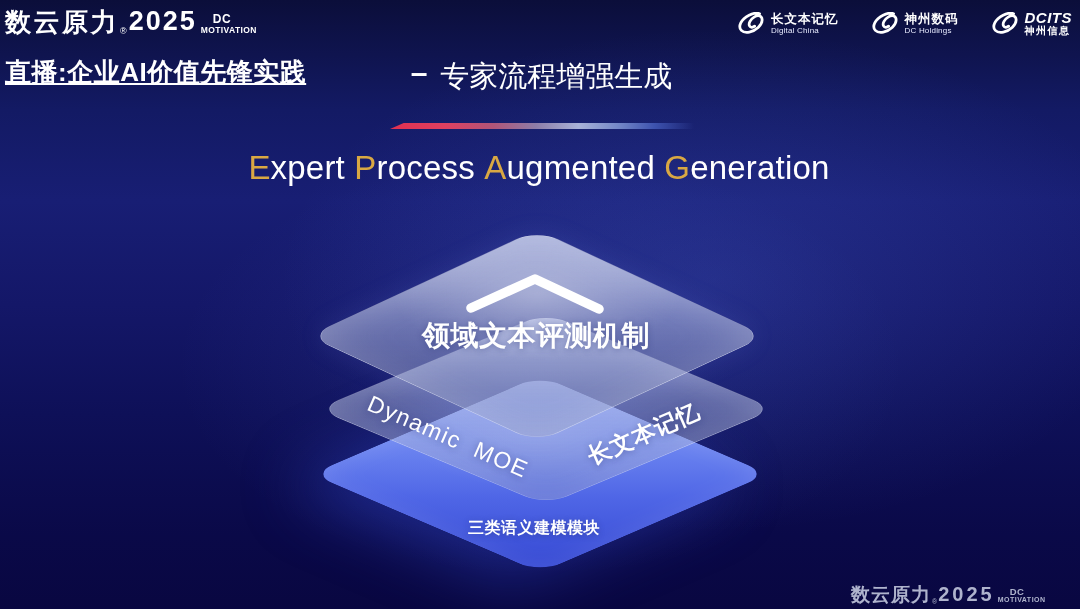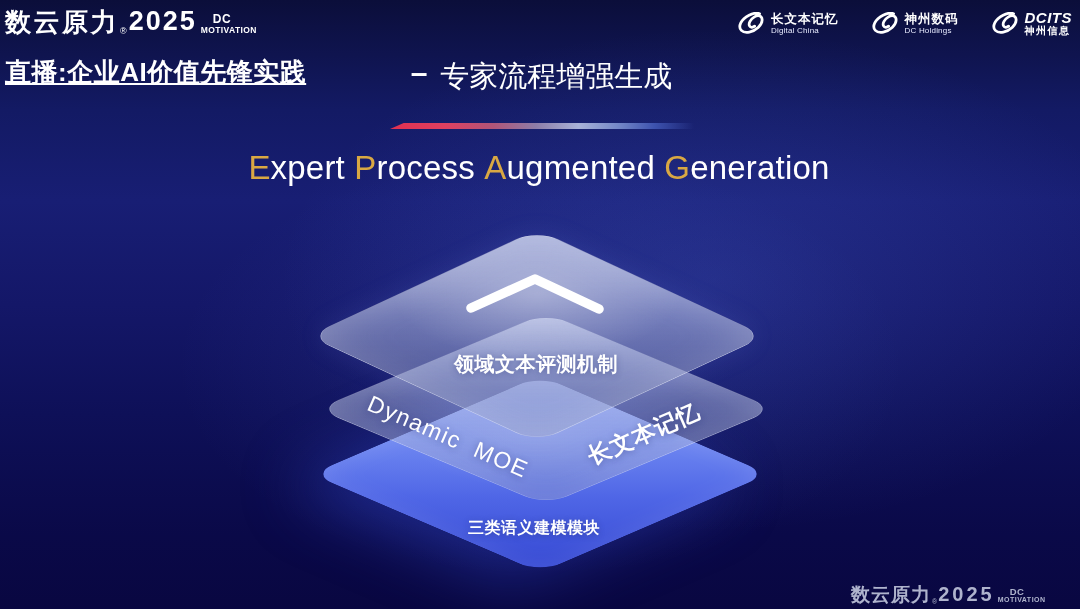--- a/index.html
+++ b/index.html
@@ -89,21 +89,21 @@
     background:
       radial-gradient(60% 60% at 28% 28%, rgba(255,255,255,0.18), rgba(255,255,255,0) 70%),
       linear-gradient(135deg, #92a6f8 0%, #7089f2 32%, #4f66e6 62%, #3447d2 100%);
     box-shadow: 0 40px 80px rgba(60,90,240,0.35), inset 0 0 30px rgba(255,255,255,0.12);
   }
 
   .chevron { position:absolute; left:465px; top:273px; z-index:7; }
 
   .layer-label { position:absolute; color:#fff; white-space:nowrap; z-index:8;
     text-shadow:0 1px 6px rgba(40,50,120,0.45); }
-  .label-top    { left:536px; top:364px; transform:translate(-50%,-50%); font-size:20px; font-weight:bold; letter-spacing:0.5px; }
+  .label-top    { left:536px; top:336px; transform:translate(-50%,-50%); font-size:28px; font-weight:bold; letter-spacing:0.5px; }
   .label-dyn    { left:448px; top:437px; transform:translate(-50%,-50%) rotate(23.5deg); font-size:23px; font-weight:500; letter-spacing:1.5px; white-space:pre; }
   .label-long   { left:644px; top:434px; transform:translate(-50%,-50%) rotate(-23.5deg); font-size:23px; font-weight:bold; letter-spacing:1px; }
   .label-bottom { left:534px; top:528px; transform:translate(-50%,-50%); font-size:16px; font-weight:bold; letter-spacing:0.5px; }
 
   
   .brand-footer { left:851px; top:585px; color:rgba(198,204,224,0.88); }
   .brand-footer .brand-cn { font-size:19px; letter-spacing:1px; }
   .brand-footer .brand-reg { font-size:7px; margin:0 1px 0 1px; }
   .brand-footer .brand-year { font-size:20px; letter-spacing:3px; }
   .brand-footer .brand-sub { margin-left:3px; padding-top:1px; }

